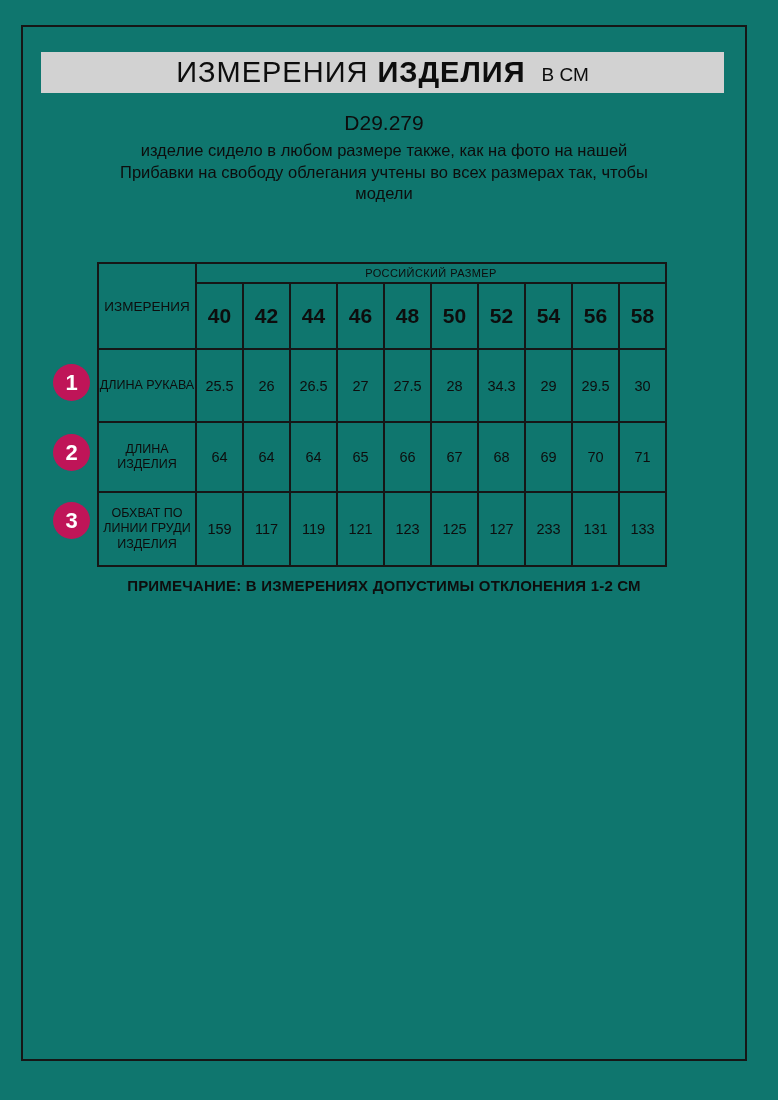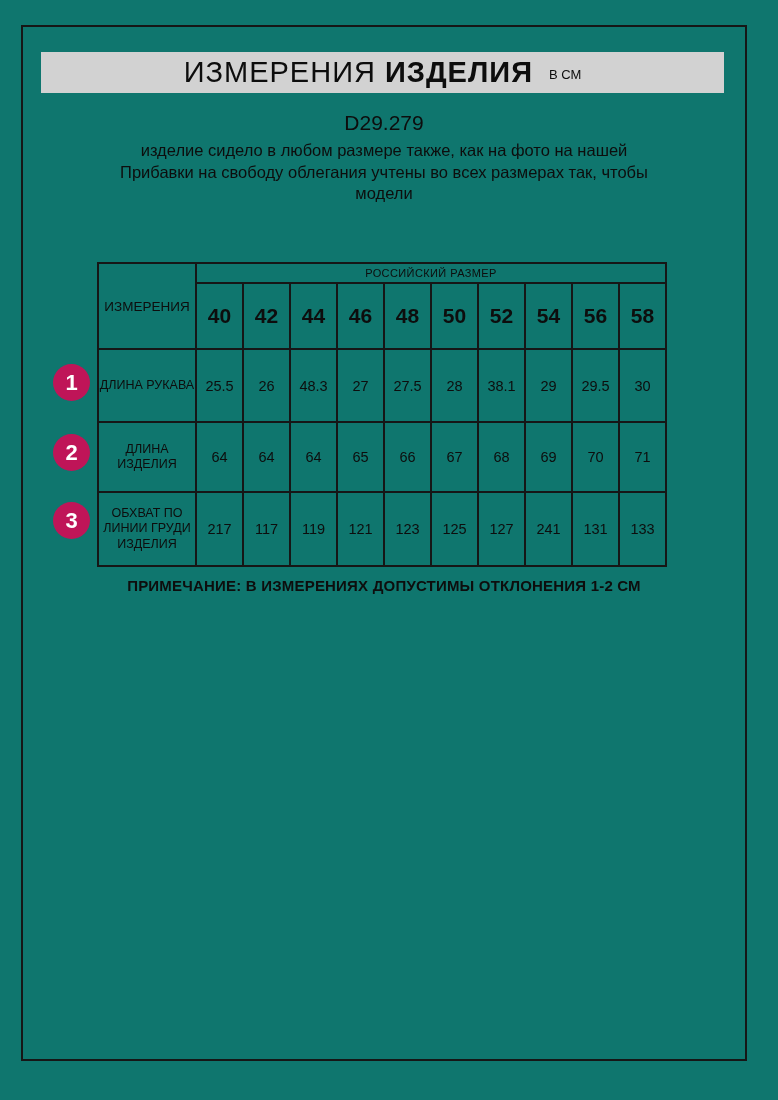--- a/index.html
+++ b/index.html
@@ -40,21 +40,21 @@
     font-size: 29px;
     letter-spacing: 1px;
   }
   .title-word-2 {
     font-size: 29px;
     font-weight: bold;
     letter-spacing: 1px;
     margin-left: 9px;
   }
   .title-word-3 {
-    font-size: 13px;
+    font-size: 19px;
     margin-left: 16px;
     padding-top: 4px;
   }
   .product-code {
     position: absolute;
     left: 0;
     top: 84px;
     width: 100%;
     text-align: center;
     font-size: 21px;
@@ -182,52 +182,52 @@
           <td class="size-cell">50</td>
           <td class="size-cell">52</td>
           <td class="size-cell">54</td>
           <td class="size-cell">56</td>
           <td class="size-cell">58</td>
         </tr>
         <tr class="row-sleeve">
           <td class="label-cell">ДЛИНА РУКАВА</td>
           <td class="value-cell">25.5</td>
           <td class="value-cell">26</td>
-          <td class="value-cell">48.3</td>
+          <td class="value-cell">26.5</td>
           <td class="value-cell">27</td>
           <td class="value-cell">27.5</td>
           <td class="value-cell">28</td>
-          <td class="value-cell">38.1</td>
+          <td class="value-cell">34.3</td>
           <td class="value-cell">29</td>
           <td class="value-cell">29.5</td>
           <td class="value-cell">30</td>
         </tr>
         <tr class="row-length">
           <td class="label-cell">ДЛИНА ИЗДЕЛИЯ</td>
           <td class="value-cell">64</td>
           <td class="value-cell">64</td>
           <td class="value-cell">64</td>
           <td class="value-cell">65</td>
           <td class="value-cell">66</td>
           <td class="value-cell">67</td>
           <td class="value-cell">68</td>
           <td class="value-cell">69</td>
           <td class="value-cell">70</td>
           <td class="value-cell">71</td>
         </tr>
         <tr class="row-chest">
           <td class="label-cell">ОБХВАТ ПО ЛИНИИ ГРУДИ ИЗДЕЛИЯ</td>
-          <td class="value-cell">217</td>
+          <td class="value-cell">159</td>
           <td class="value-cell">117</td>
           <td class="value-cell">119</td>
           <td class="value-cell">121</td>
           <td class="value-cell">123</td>
           <td class="value-cell">125</td>
           <td class="value-cell">127</td>
-          <td class="value-cell">241</td>
+          <td class="value-cell">233</td>
           <td class="value-cell">131</td>
           <td class="value-cell">133</td>
         </tr>
       </tbody>
     </table>
 
     <div class="marker marker-1">1</div>
     <div class="marker marker-2">2</div>
     <div class="marker marker-3">3</div>
 

